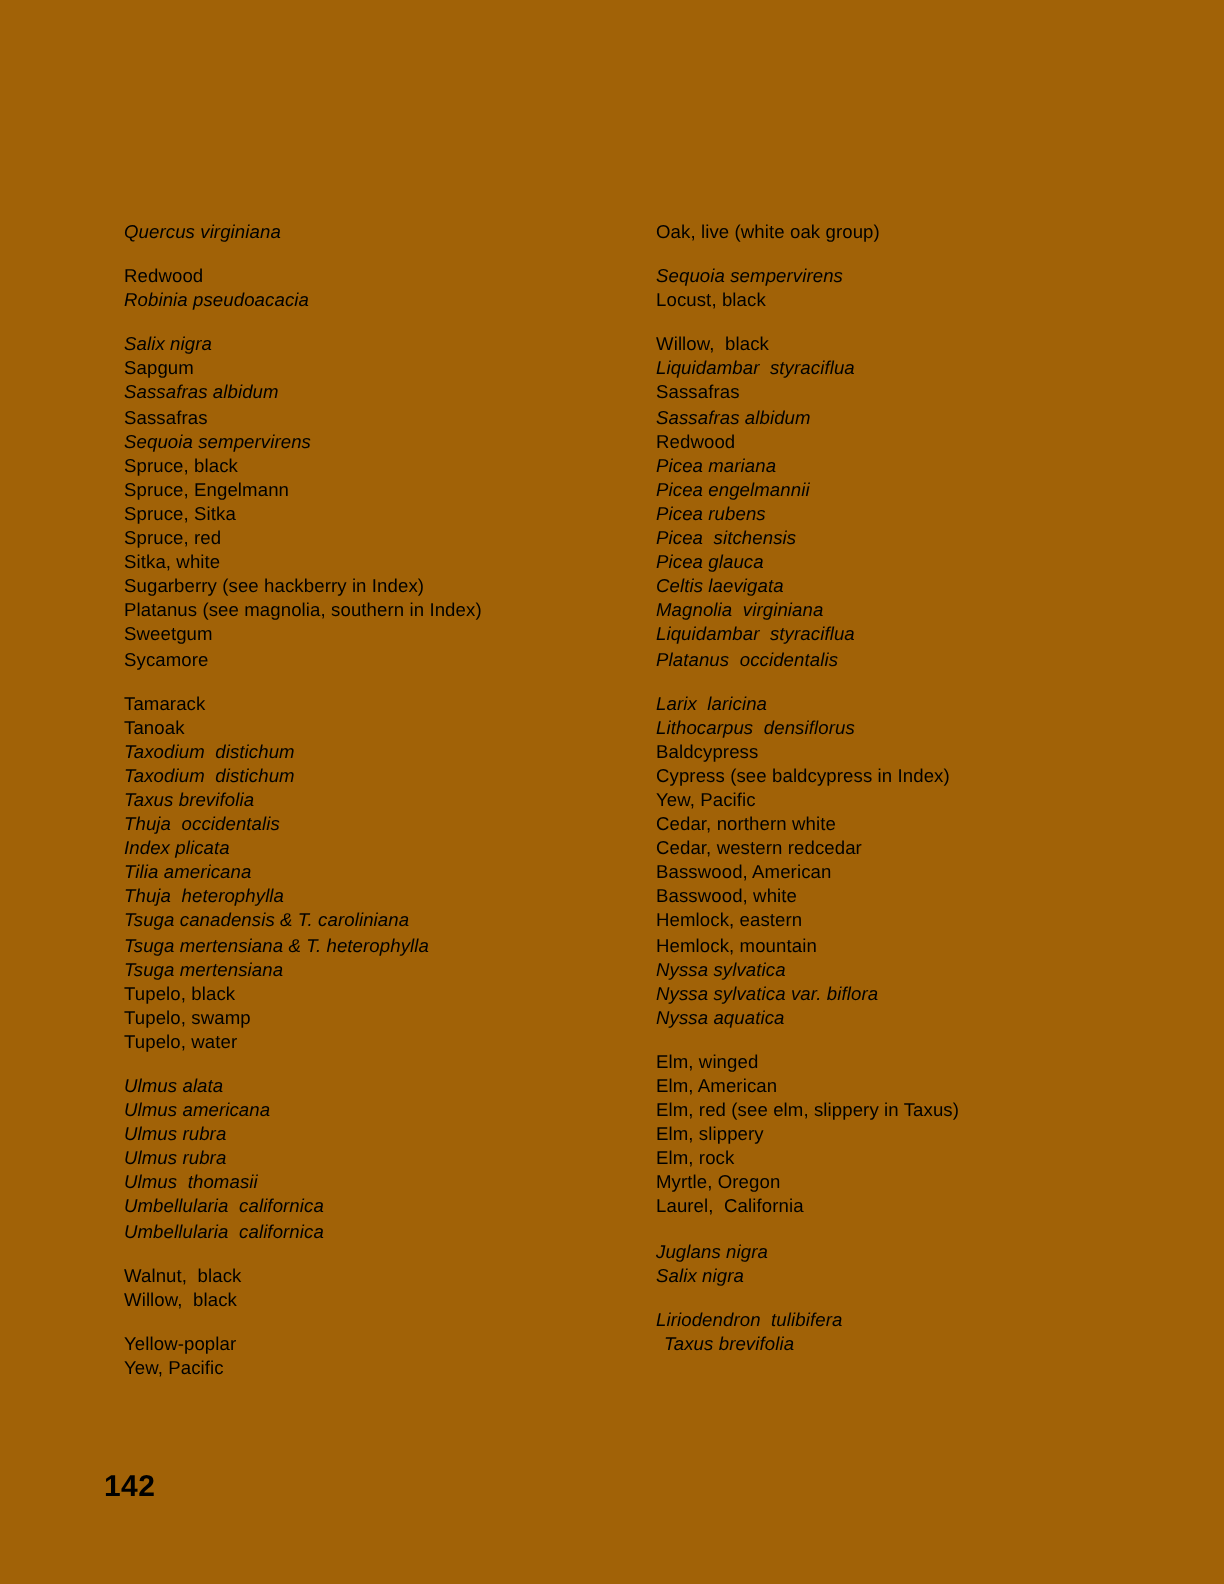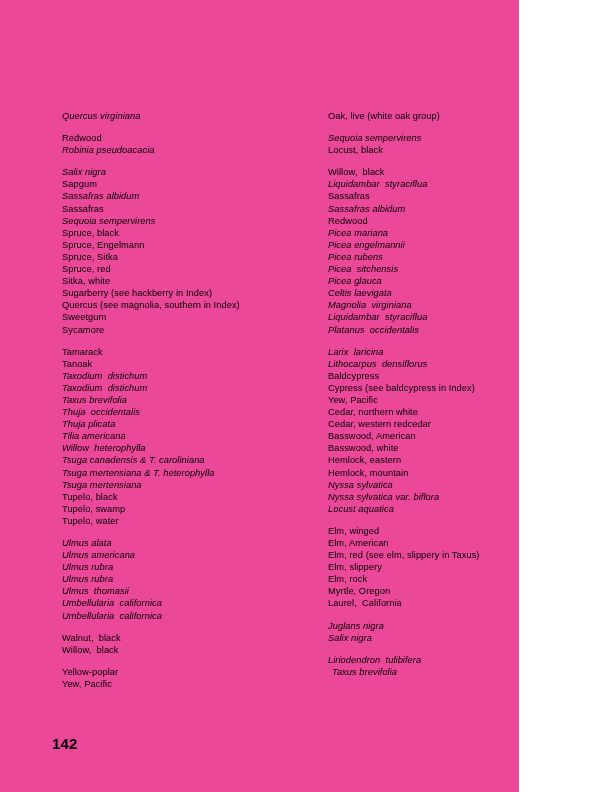--- a/index.html
+++ b/index.html
@@ -7,23 +7,23 @@
     margin: 0;
     padding: 0;
     background: #ffffff;
   }
   body {
     font-family: "Liberation Sans", sans-serif;
     color: #000000;
   }
   .page {
     position: relative;
-    width: 519px;
+    width: 612px;
     height: 792px;
-    background: #ec4899;
+    background: #a16207;
     overflow: hidden;
   }
   .column {
     position: absolute;
     top: 110px;
   }
   #col-left  { left: 62px;  width: 255px; }
   #col-right { left: 328px; width: 255px; }
 
   .group {
@@ -68,34 +68,34 @@
         <div class="entry roman">Sapgum</div>
         <div class="entry sci">Sassafras albidum</div>
         <div class="entry roman">Sassafras</div>
         <div class="entry sci">Sequoia sempervirens</div>
         <div class="entry roman">Spruce, black</div>
         <div class="entry roman">Spruce, Engelmann</div>
         <div class="entry roman">Spruce, Sitka</div>
         <div class="entry roman">Spruce, red</div>
         <div class="entry roman">Sitka, white</div>
         <div class="entry roman">Sugarberry (see hackberry in Index)</div>
-        <div class="entry roman">Quercus (see magnolia, southern in Index)</div>
+        <div class="entry roman">Platanus (see magnolia, southern in Index)</div>
         <div class="entry roman">Sweetgum</div>
         <div class="entry roman">Sycamore</div>
       </div>
       <div class="group">
         <div class="entry roman">Tamarack</div>
         <div class="entry roman">Tanoak</div>
         <div class="entry sci">Taxodium  distichum</div>
         <div class="entry sci">Taxodium  distichum</div>
         <div class="entry sci">Taxus brevifolia</div>
         <div class="entry sci">Thuja  occidentalis</div>
-        <div class="entry sci">Thuja plicata</div>
+        <div class="entry sci">Index plicata</div>
         <div class="entry sci">Tilia americana</div>
-        <div class="entry sci">Willow  heterophylla</div>
+        <div class="entry sci">Thuja  heterophylla</div>
         <div class="entry sci">Tsuga canadensis &amp; T. caroliniana</div>
         <div class="entry sci">Tsuga mertensiana &amp; T. heterophylla</div>
         <div class="entry sci">Tsuga mertensiana</div>
         <div class="entry roman">Tupelo, black</div>
         <div class="entry roman">Tupelo, swamp</div>
         <div class="entry roman">Tupelo, water</div>
       </div>
       <div class="group">
         <div class="entry sci">Ulmus alata</div>
         <div class="entry sci">Ulmus americana</div>
@@ -146,21 +146,21 @@
         <div class="entry roman">Cypress (see baldcypress in Index)</div>
         <div class="entry roman">Yew, Pacific</div>
         <div class="entry roman">Cedar, northern white</div>
         <div class="entry roman">Cedar, western redcedar</div>
         <div class="entry roman">Basswood, American</div>
         <div class="entry roman">Basswood, white</div>
         <div class="entry roman">Hemlock, eastern</div>
         <div class="entry roman">Hemlock, mountain</div>
         <div class="entry sci">Nyssa sylvatica</div>
         <div class="entry sci">Nyssa sylvatica var. biflora</div>
-        <div class="entry sci">Locust aquatica</div>
+        <div class="entry sci">Nyssa aquatica</div>
       </div>
       <div class="group">
         <div class="entry roman">Elm, winged</div>
         <div class="entry roman">Elm, American</div>
         <div class="entry roman">Elm, red (see elm, slippery in Taxus)</div>
         <div class="entry roman">Elm, slippery</div>
         <div class="entry roman">Elm, rock</div>
         <div class="entry roman">Myrtle, Oregon</div>
         <div class="entry roman">Laurel,  California</div>
       </div>

